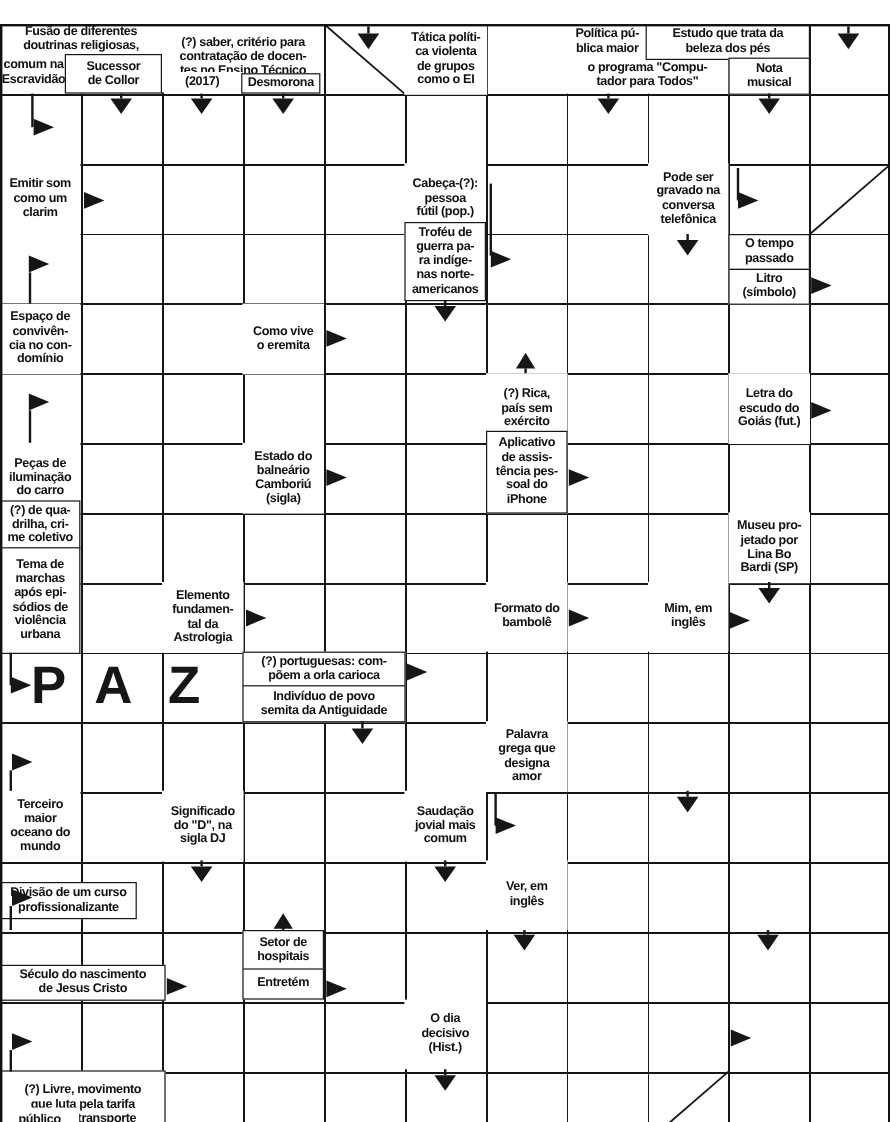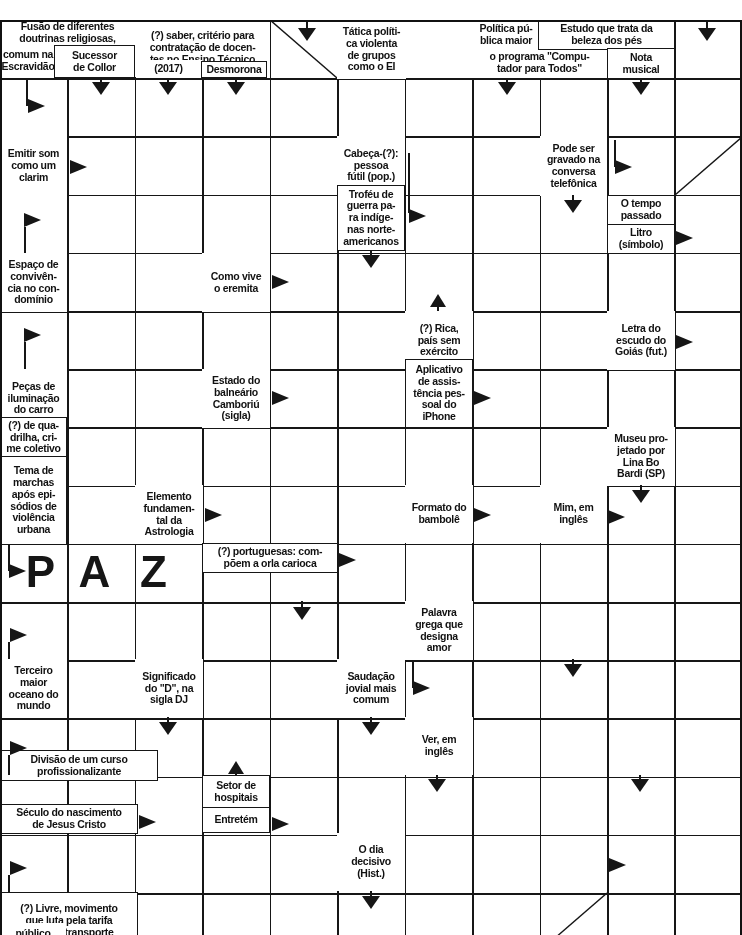--- a/index.html
+++ b/index.html
@@ -134,41 +134,43 @@
 fundamen-
 tal da
 Astrologia</div>
   <div class="clue" style="left:405px;top:465px;width:68px;height:58px">Formato do
 bambolê</div>
   <div class="clue" style="left:540px;top:465px;width:67px;height:58px">Mim, em
 inglês</div>
 
   <div class="clue bd" style="left:202px;top:523px;width:136px;height:30px">(?) portuguesas: com-
 põem a orla carioca</div>
+  <div class="clue bd" style="left:202px;top:551px;width:136px;height:31px">Indivíduo de povo
+semita da Antiguidade</div>
 
   <div class="clue" style="left:405px;top:581px;width:68px;height:59px">Palavra
 grega que
 designa
 amor</div>
 
   <div class="clue" style="left:0;top:639px;width:67px;height:59px">Terceiro
 maior
 oceano do
 mundo</div>
   <div class="clue" style="left:135px;top:639px;width:68px;height:59px">Significado
 do "D", na
 sigla DJ</div>
   <div class="clue" style="left:337px;top:639px;width:68px;height:59px">Saudação
 jovial mais
 comum</div>
 
   <div class="clue" style="left:405px;top:697px;width:68px;height:58px">Ver, em
 inglês</div>
 
-  <div class="clue bd" style="left:0;top:730px;width:158px;height:31px">Divisão de um curso
+  <div class="clue bd" style="left:0;top:715px;width:114px;height:31px">Divisão de um curso
 profissionalizante</div>
   <div class="clue bd" style="left:0;top:784px;width:138px;height:30px">Século do nascimento
 de Jesus Cristo</div>
   <div class="clue bd" style="left:202px;top:755px;width:68px;height:34px">Setor de
 hospitais</div>
   <div class="clue bd" style="left:202px;top:787px;width:68px;height:26px">Entretém</div>
 
   <div class="clue" style="left:337px;top:813px;width:68px;height:58px">O dia
 decisivo
 (Hist.)</div>

